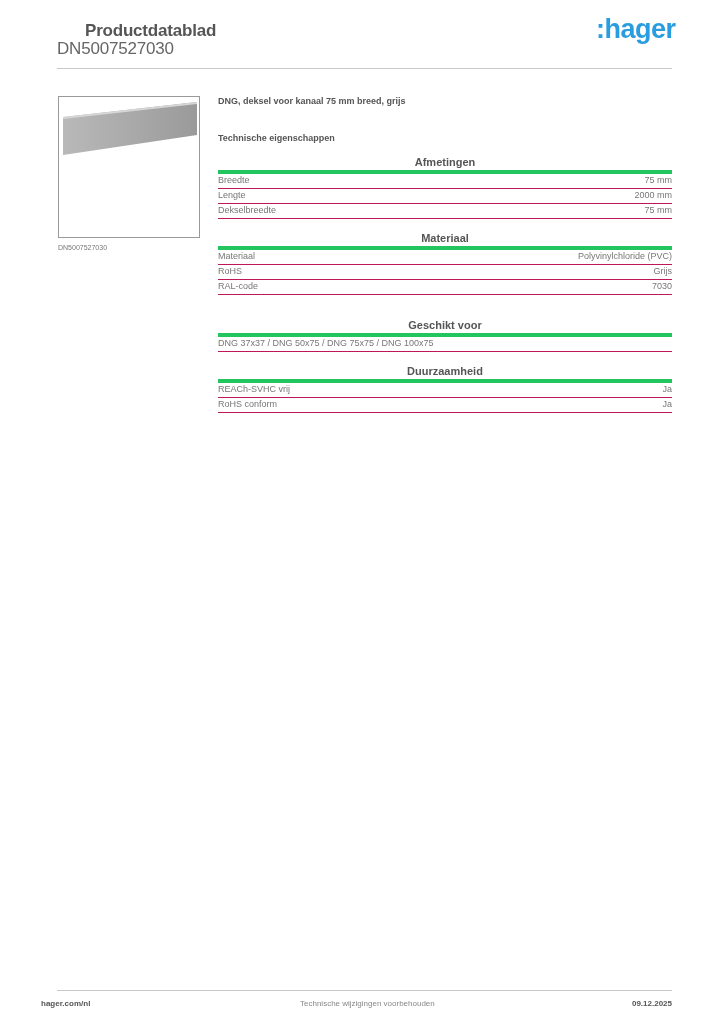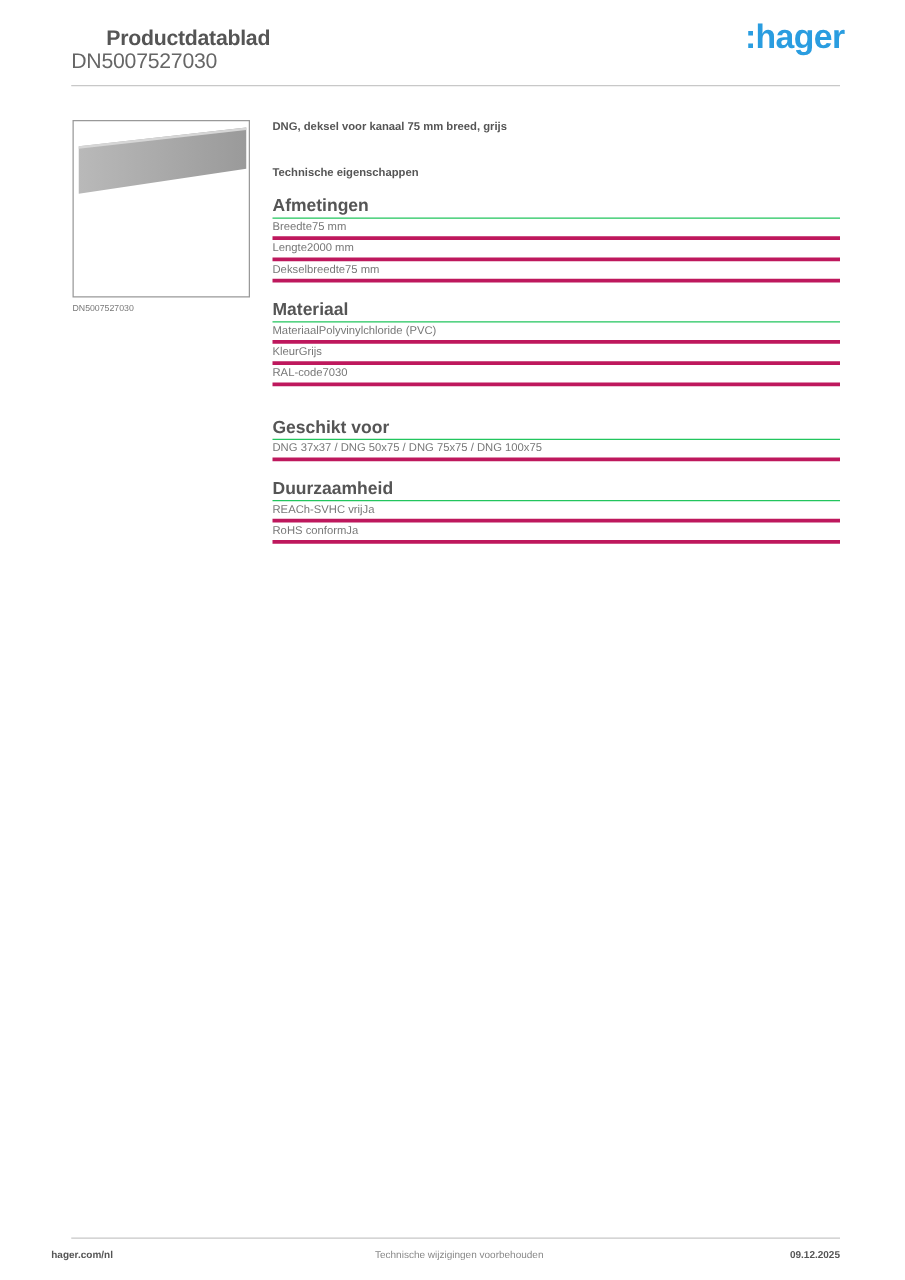--- a/index.html
+++ b/index.html
@@ -7,22 +7,22 @@
   .title { position:absolute; left:57px; top:21px; font-size:17px; font-weight:bold; color:#555; letter-spacing:-0.2px;margin-left:28px; }
   .subtitle { position:absolute; left:57px; top:39px; font-size:17px; color:#666; letter-spacing:-0.2px; }
   .logo { position:absolute; left:596px; top:14px; font-size:27px; font-weight:bold; color:#2a9de0; letter-spacing:-0.5px; }
   .hdr-line { position:absolute; left:57px; top:68px; width:615px; height:1px; background:#c8c8c8; }
   .imgbox { position:absolute; left:58px; top:96px; width:142px; height:142px; border:1px solid #999; box-sizing:border-box; }
   .imgcap { position:absolute; left:58px; top:244px; font-size:7px; color:#777; }
   .content { position:absolute; left:218px; top:96px; width:454px; }
   .prodname { font-size:9px; font-weight:bold; color:#555; }
   .techtitle { font-size:9px; font-weight:bold; color:#555; margin-top:27px; }
   .section { margin-top:13px; }
-  .sec-title { font-size:14px; font-weight:bold; color:#555; padding-bottom:2px; border-bottom:1px solid #22c55e; }
-  .row { display:flex; justify-content:flex-start; font-size:9px; color:#777; height:14px; line-height:13px; border-bottom:3px solid #be185d; }
+  .sec-title { font-size:11px; font-weight:bold; color:#555; padding-bottom:2px; border-bottom:4px solid #22c55e;text-align:center; }
+  .row { display:flex; justify-content:space-between; font-size:9px; color:#777; height:14px; line-height:13px; border-bottom:1px solid #be185d; }
   .gap-big { margin-top:24px; }
   .footer-line { position:absolute; left:57px; top:990px; width:615px; height:1px; background:#c8c8c8; }
   .f-left { position:absolute; left:41px; top:999px; font-size:8px; font-weight:bold; color:#555; }
   .f-mid { position:absolute; left:300px; top:999px; font-size:8px; color:#888; }
   .f-right { position:absolute; right:52px; top:999px; font-size:8px; font-weight:bold; color:#555; }
 </style>
 </head>
 <body>
 
 <div class="title">Productdatablad</div>
@@ -64,21 +64,21 @@
       </div>
   </div>
 
   <div class="section">
     <div class="sec-title">Materiaal</div>
     <div class="row">
         <span>Materiaal</span>
         <span>Polyvinylchloride (PVC)</span>
       </div>
     <div class="row">
-        <span>Kleur</span>
+        <span>RoHS</span>
         <span>Grijs</span>
       </div>
     <div class="row">
         <span>RAL-code</span>
         <span>7030</span>
       </div>
   </div>
 
   <div class="section gap-big">
     <div class="sec-title">Geschikt voor</div>

